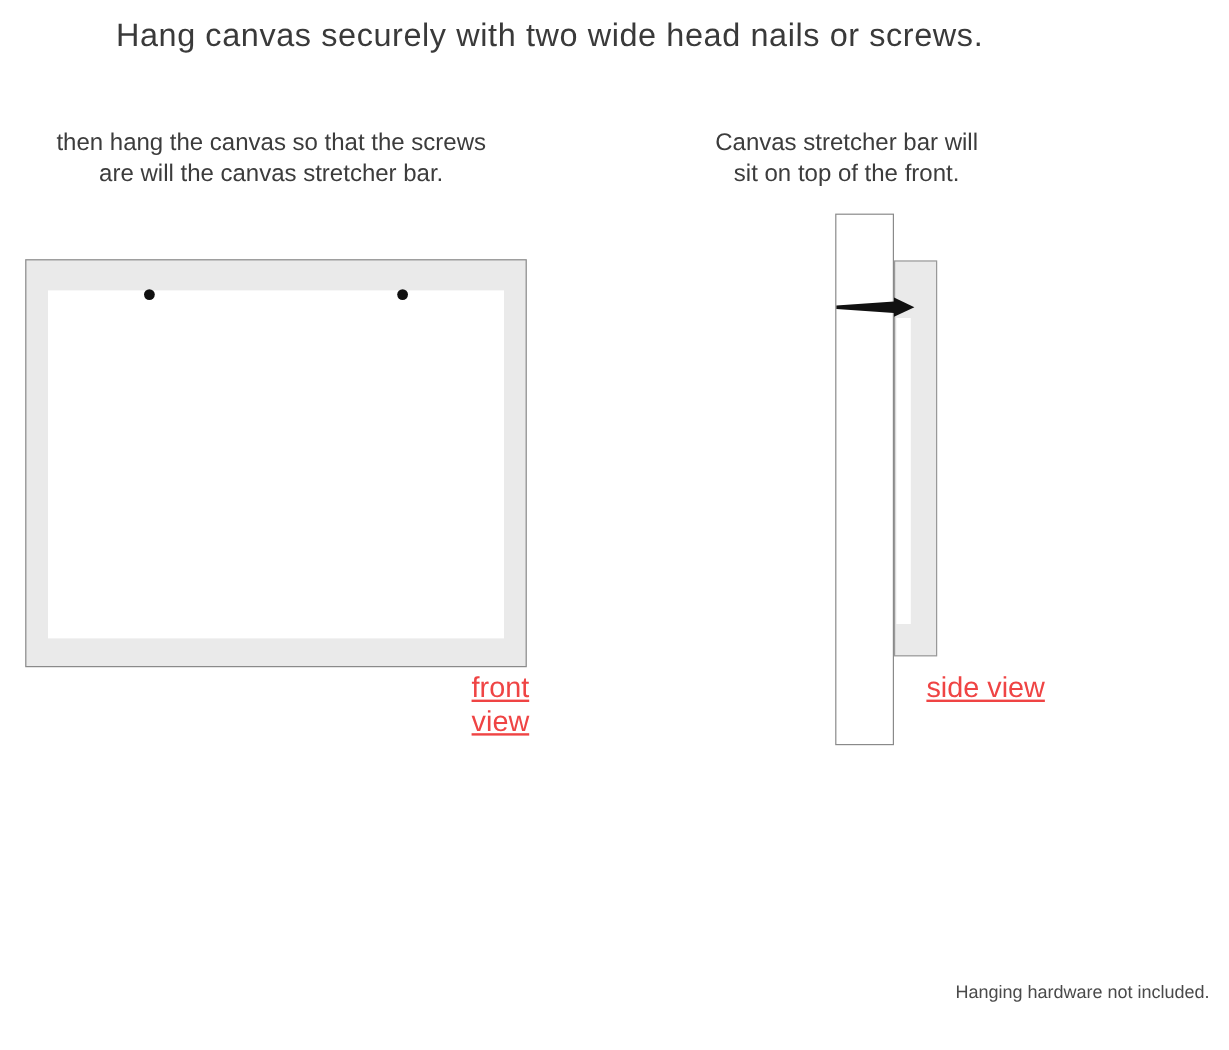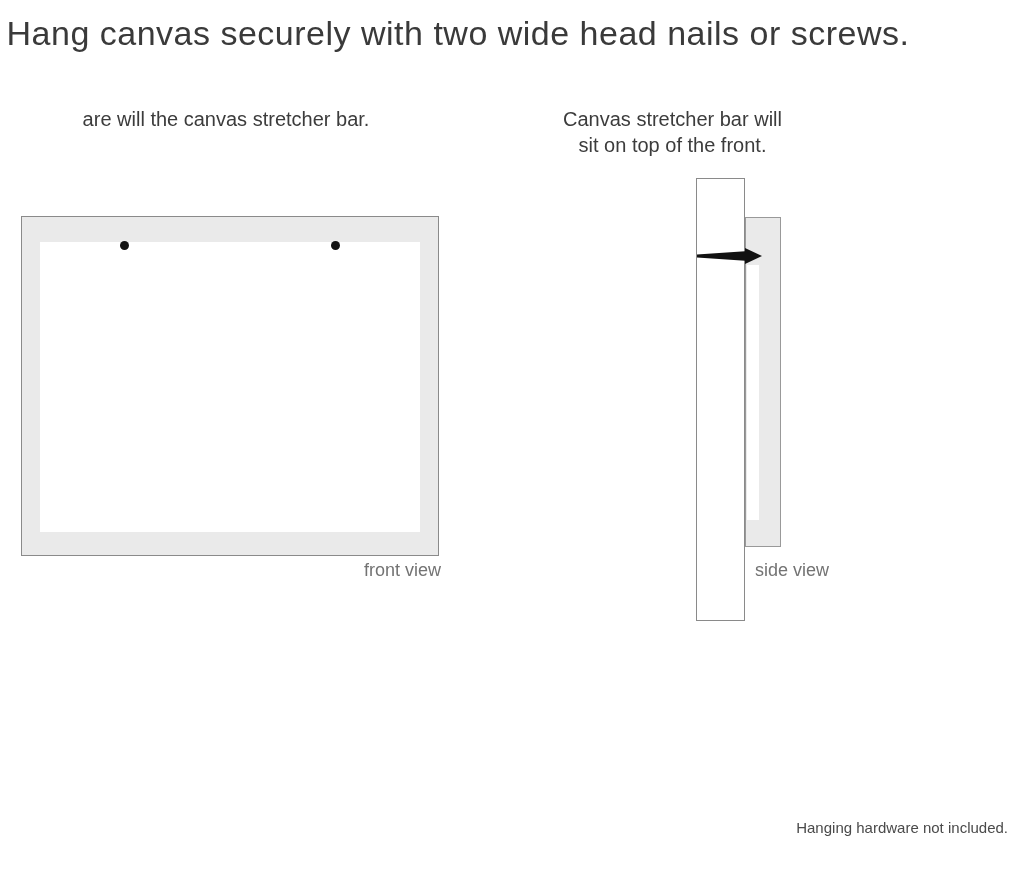--- a/index.html
+++ b/index.html
@@ -15,35 +15,35 @@
     font-family: "Liberation Sans", sans-serif;
     color: #3c3c3c;
     overflow: hidden;
   }
   .abs { position: absolute; }
 
   #title {
     left: 0; top: 14px;
     width: 916px;
     text-align: center;
-    font-size: 34px;
+    font-size: 27px;
     font-weight: 300;
     letter-spacing: 0.5px;
     color: #3a3a3a;
   }
 
   .instruction {
     font-size: 20px;
     font-weight: 300;
     line-height: 26px;
     text-align: center;
     color: #3c3c3c;
   }
   #instruction-left  { left: 25px;  top: 106px; width: 402px; }
-  #instruction-right { left: 522px; top: 106px; width: 301px; }
+  #instruction-right { left: 555px; top: 106px; width: 301px; }
 
   
   #front-canvas {
     left: 21px; top: 216px;
     width: 416px; height: 338px;
     background: #eaeaea;
     border: 1.5px solid #8a8a8a;
   }
   #front-canvas-face {
     position: absolute;
@@ -55,26 +55,27 @@
     position: absolute;
     width: 9px; height: 9px;
     border-radius: 50%;
     background: #111111;
     top: 24px;
   }
   #nail-dot-left  { left: 98px;  }
   #nail-dot-right { left: 309px; }
 
   .view-label {
-    font-size: 18px;
+    font-size: 24px;
     font-weight: 300;
-    color: #737373;
+    color: #ef4444;
+    text-decoration: underline;
   }
   #front-view-label { left: 340px; top: 560px; width: 101px; text-align: right; }
-  #side-view-label  { left: 755px; top: 560px; }
+  #side-view-label  { left: 772px; top: 560px; }
 
   
   #side-canvas {
     left: 745px; top: 217px;
     width: 34px; height: 328px;
     background: #eaeaea;
     border: 1px solid #999999;
   }
   #side-canvas-face {
     position: absolute;
@@ -104,20 +105,21 @@
   }
 </style>
 </head>
 <body>
 
 <div id="stage">
 
   <div id="title" class="abs">Hang canvas securely with two wide head nails or screws.</div>
 
   <div id="instruction-left" class="abs instruction">
+    <div>then hang the canvas so that the screws</div>
     <div>are will the canvas stretcher bar.</div>
   </div>
 
   <div id="instruction-right" class="abs instruction">
     <div>Canvas stretcher bar will</div>
     <div>sit on top of the front.</div>
   </div>
 
   <div id="front-canvas" class="abs">
     <div id="front-canvas-face"></div>

